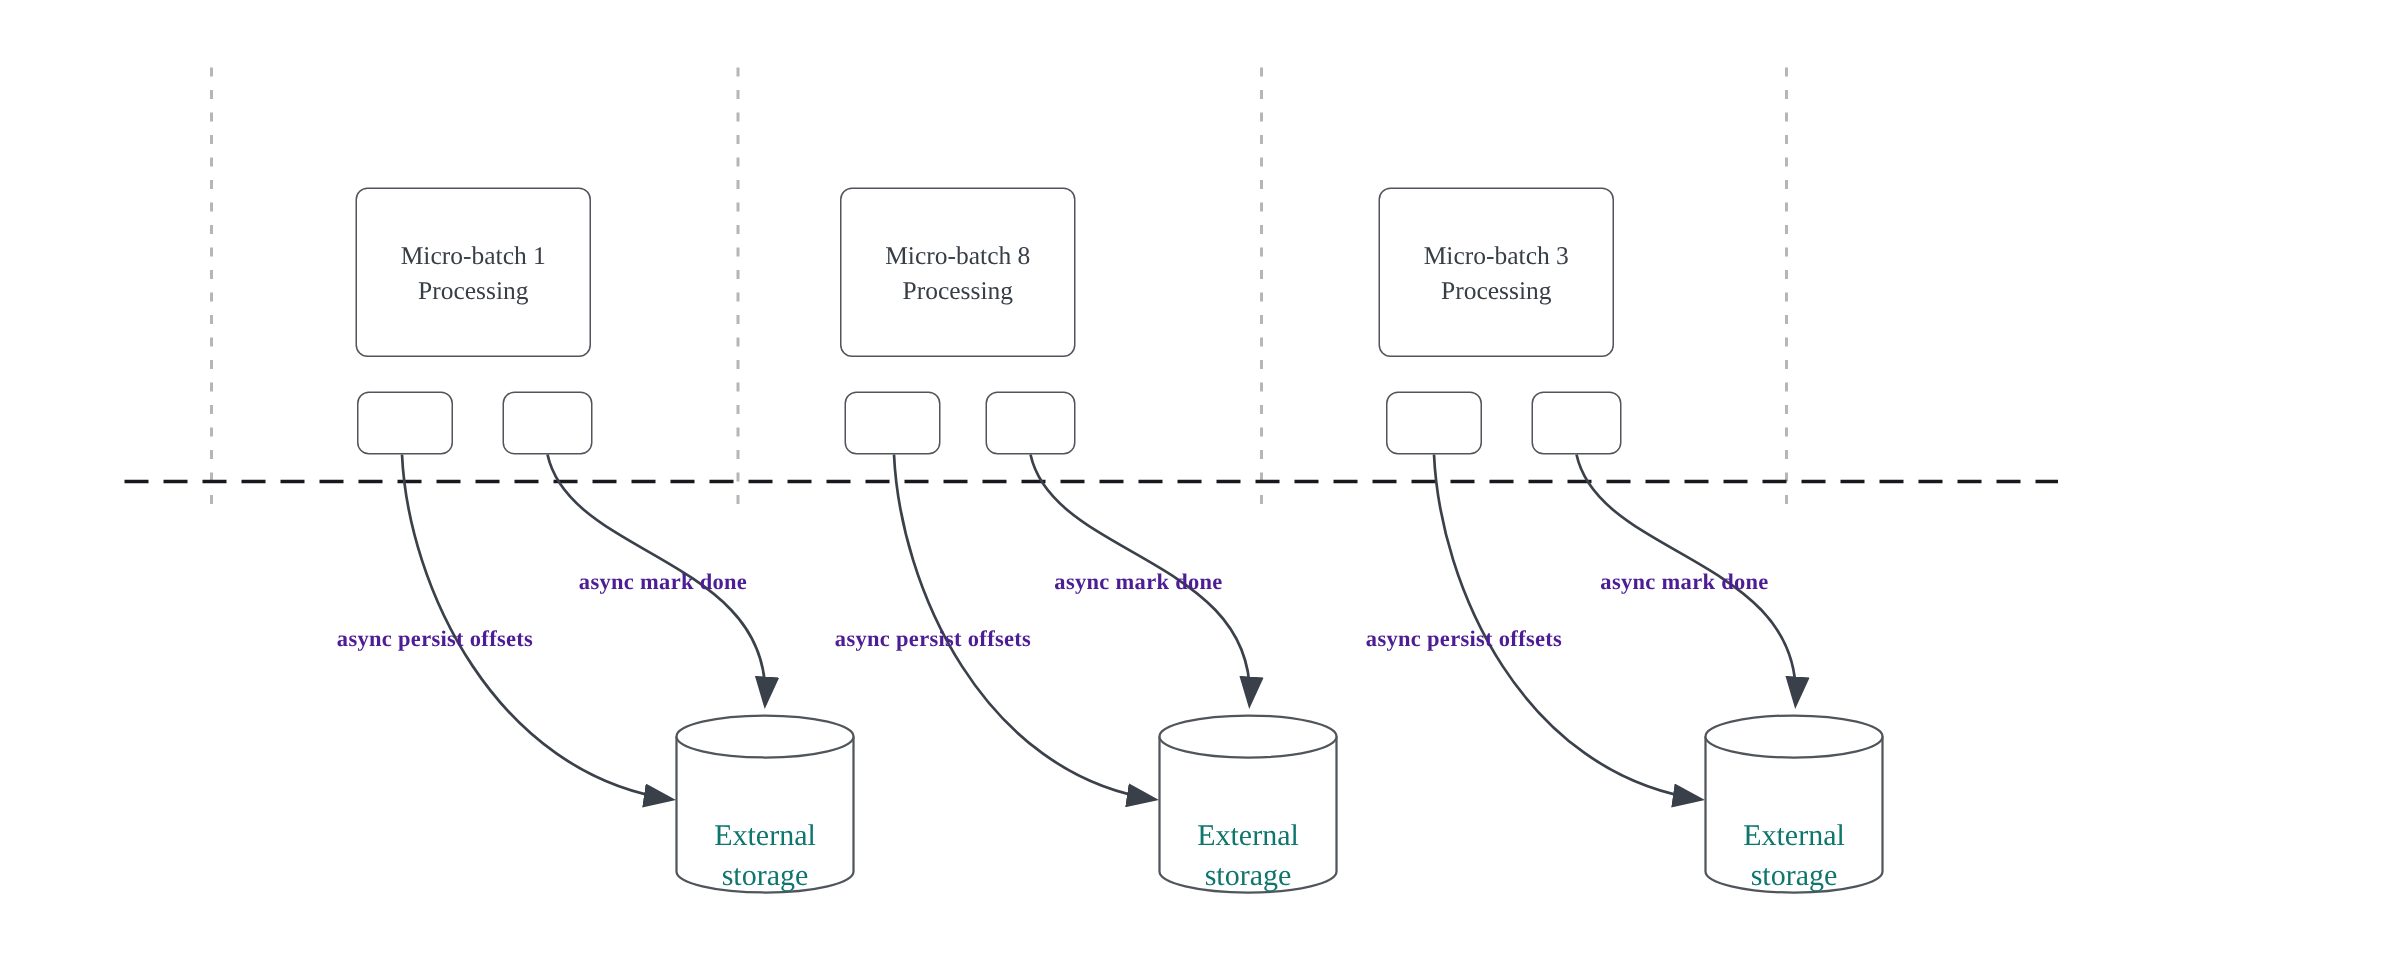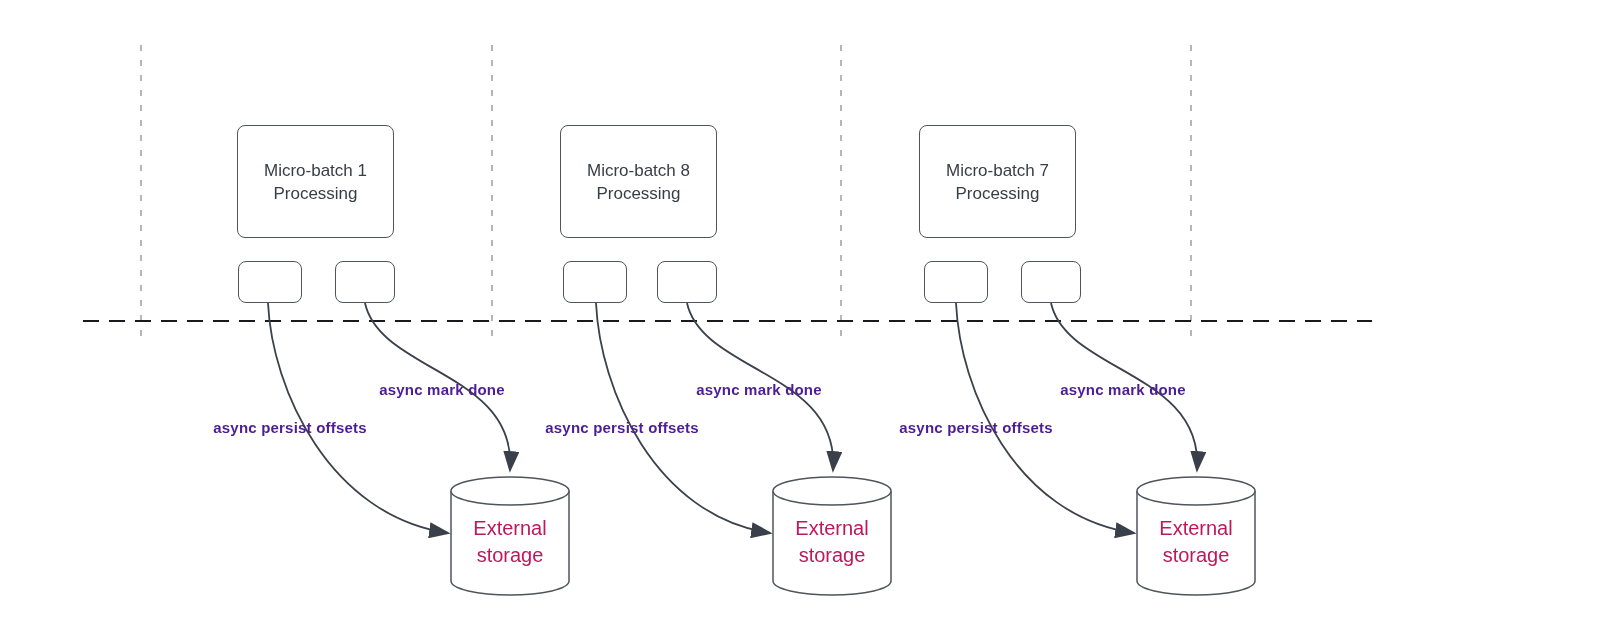--- a/index.html
+++ b/index.html
@@ -1,21 +1,21 @@
 <!DOCTYPE html>
 <html><head>
 <meta charset="utf-8">
 <style>
   html,body{margin:0;padding:0;background:#ffffff;}
   .canvas{
     position:relative;
     width:1372px;height:642px;
     background:#ffffff;
     overflow:hidden;
-    font-family:Liberation Sans, sans-serif;
+    font-family:Liberation Serif, serif;
   }
   .canvas svg{position:absolute;left:0;top:0;}
   .vline{stroke:#b4b6b8;stroke-width:2;stroke-dasharray:6 9;fill:none;}
   .timeline{stroke:#17191c;stroke-width:2.2;stroke-dasharray:16 10;fill:none;}
   .curve{fill:none;stroke:#3b414a;stroke-width:1.8;}
   .shape{fill:#ffffff;stroke:#50555c;stroke-width:1.5;}
   .arrowfill{fill:#3a4049;stroke:none;}
 
   .node{
     position:absolute;
@@ -35,21 +35,21 @@
   .flow-label{
     position:absolute;
     transform:translate(-50%,-50%);
     font-size:15px;font-weight:bold;color:#4c1d95;
     white-space:nowrap;letter-spacing:0.2px;
   }
   .storage-label{
     position:absolute;
     transform:translate(-50%,-50%);
     width:130px;text-align:center;
-    font-size:20px;line-height:27px;color:#be185d;
+    font-size:20px;line-height:27px;color:#0f766e;margin-top:29px;
   }
   .time-label{
     position:absolute;
     transform:translate(-50%,-50%);
     font-size:12px;color:#8b5cf6;white-space:nowrap;
   }
 </style>
 </head>
 <body>
 
@@ -107,21 +107,21 @@
     <span class="bl">Micro-batch 8</span>
     <span class="bl">Processing</span>
   </div>
   <div class="node mini-box a" style="left:563px;"></div>
   <div class="node mini-box b" style="left:657px;"></div>
   <div class="flow-label" style="left:622px;top:427px;">async persist offsets</div>
   <div class="flow-label" style="left:759px;top:389px;">async mark done</div>
   <div class="storage-label" style="left:832px;top:542px;">External storage</div>
 
   <div class="node main-box" style="left:919px;">
-    <span class="bl">Micro-batch 7</span>
+    <span class="bl">Micro-batch 3</span>
     <span class="bl">Processing</span>
   </div>
   <div class="node mini-box a" style="left:924px;"></div>
   <div class="node mini-box b" style="left:1021px;"></div>
   <div class="flow-label" style="left:976px;top:427px;">async persist offsets</div>
   <div class="flow-label" style="left:1123px;top:389px;">async mark done</div>
   <div class="storage-label" style="left:1196px;top:542px;">External storage</div>
 
   <div class="time-label" style="left:1386px;top:272px;">Time</div>
 

